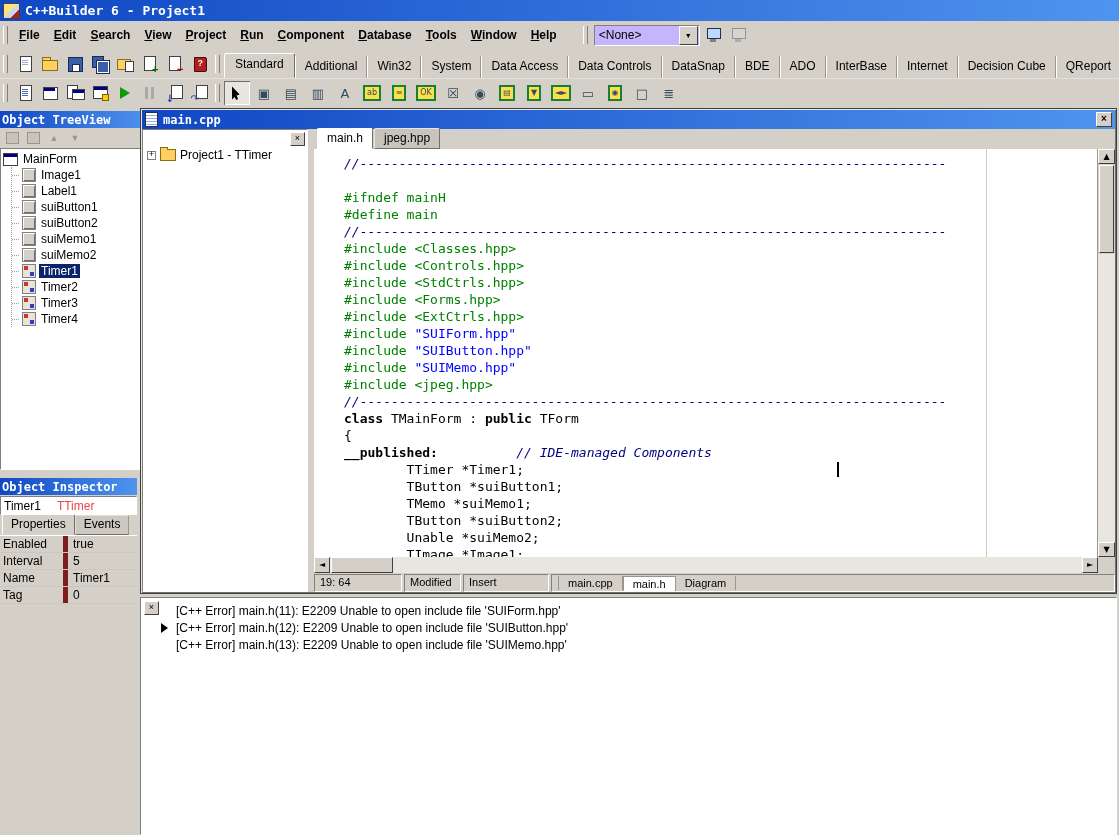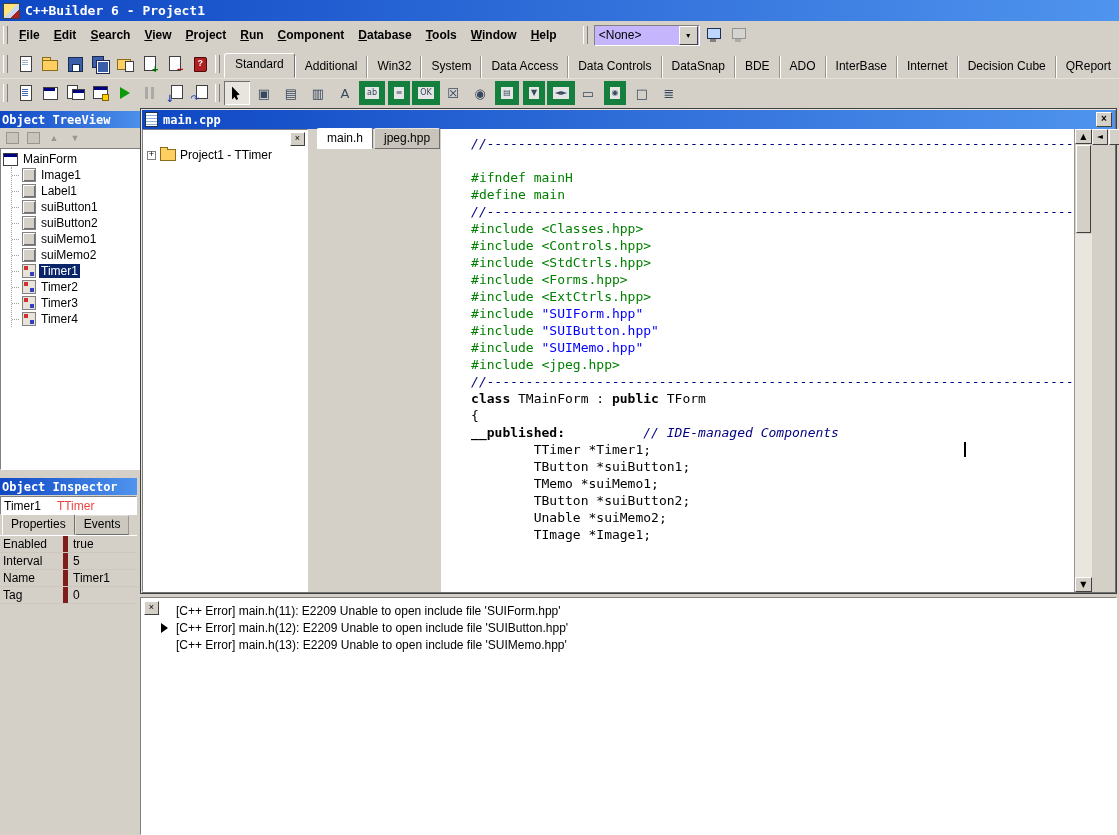--- a/index.html
+++ b/index.html
@@ -78,21 +78,21 @@
   #palette{flex:1;display:flex;align-items:flex-end;height:100%;overflow:hidden;box-sizing:border-box;padding-top:4px}
   .pal-tab{font:12px "Liberation Sans",sans-serif;padding:3px 9px 5px;white-space:nowrap;
     border-left:1px solid #fff;border-right:1px solid #9a968e}
   .pal-tab.active{border:1px solid;border-color:#fff #707070 #d4d0c8 #fff;border-radius:3px 3px 0 0;padding:3px 10px 6px;background:#d4d0c8}
 
   
   #component-icons{display:flex;align-items:center;gap:1px}
   .c-btn{width:26px;height:24px;display:flex;align-items:center;justify-content:center;position:relative}
   .c-btn.pressed{background:#e8e5de;box-shadow:inset 1px 1px 0 #707070,inset -1px -1px 0 #fff}
   .comp-glyph{font:13px "DejaVu Sans",sans-serif;color:#37495e;line-height:1}
-  .comp-glyph.boxed{border:6px solid #15803d;background:#e5e5e5;padding:1px 2px;font-size:8px;line-height:10px}
+  .comp-glyph.boxed{border:2px solid #15803d;background:#fde047;padding:1px 2px;font-size:8px;line-height:10px}
   .cursor-arrow{width:11px;height:14px;background:#000;
     clip-path:polygon(0 0,0 100%,28% 78%,44% 100%,60% 92%,46% 68%,74% 60%)}
 
   
   #treeview-panel{position:absolute;left:0;top:111px;width:148px;height:359px;display:flex;flex-direction:column}
   .panel-header{height:17px;flex:0 0 17px;background:linear-gradient(90deg,#0f47c4,#4f94ee);color:#fff;
     font:bold 12px "DejaVu Sans Mono",monospace;display:flex;align-items:center;padding-left:2px;white-space:nowrap;overflow:hidden}
   .tv-toolbar{height:20px;flex:0 0 20px;display:flex;align-items:center;gap:3px;padding-left:3px}
   .tvt-btn{width:18px;height:16px;display:flex;align-items:center;justify-content:center;color:#9a968e;font-size:9px}
   .tvt-box{width:11px;height:10px;border:1px solid #9a968e;background:#c8c4bc}
@@ -138,21 +138,21 @@
   .explorer{width:166px;flex:0 0 166px;background:#fff;border:1px solid;border-color:#808080 #fff #fff #808080;
     position:relative;box-sizing:border-box}
   .x-btn{position:absolute;top:2px;right:2px;width:13px;height:12px;background:#d4d0c8;border:1px solid;
     border-color:#fff #404040 #404040 #fff;font:9px/10px "Liberation Sans",sans-serif;text-align:center}
   .exp-node{position:absolute;left:4px;top:18px;display:flex;align-items:center;gap:4px;font:12px "Liberation Sans",sans-serif;white-space:nowrap}
   .plus-box{width:9px;height:9px;box-sizing:border-box;border:1px solid #808080;background:#fff;
     font:9px/7px "Liberation Mono",monospace;text-align:center}
   .folder-ic{width:14px;height:10px;background:#ffd061;border:1px solid #8a6d1a;position:relative}
   .folder-ic::before{content:"";position:absolute;top:-3px;left:-1px;width:6px;height:2px;background:#ffd061;border:1px solid #8a6d1a;border-bottom:none}
   .esplit{width:6px;flex:0 0 6px;background:#d4d0c8}
-  .ed-right{flex:1;display:flex;flex-direction:row;min-width:0}
+  .ed-right{flex:1;display:flex;flex-direction:column;min-width:0}
   .ed-tabs{height:20px;flex:0 0 20px;display:flex;align-items:flex-end;padding-left:3px}
   .ed-tab{font:12px "Liberation Sans",sans-serif;padding:2px 9px 3px;margin-right:1px;background:#c8c4bc;
     border:1px solid;border-color:#e8e5de #707070 #707070 #e8e5de;border-radius:2px 2px 0 0}
   .ed-tab.active{background:#fff;border-color:#fff #707070 #fff #fff}
   .code-row{flex:1;display:flex;min-height:0}
   .code-area{flex:1;background:#fff;position:relative;overflow:hidden;box-sizing:border-box;
     padding:6px 0 0 30px;font:13px/17px "DejaVu Sans Mono","Liberation Mono",monospace}
   .cl{white-space:pre;height:17px}
   .seg-c{color:#000080;font-style:italic}
   .seg-p{color:#008000}

